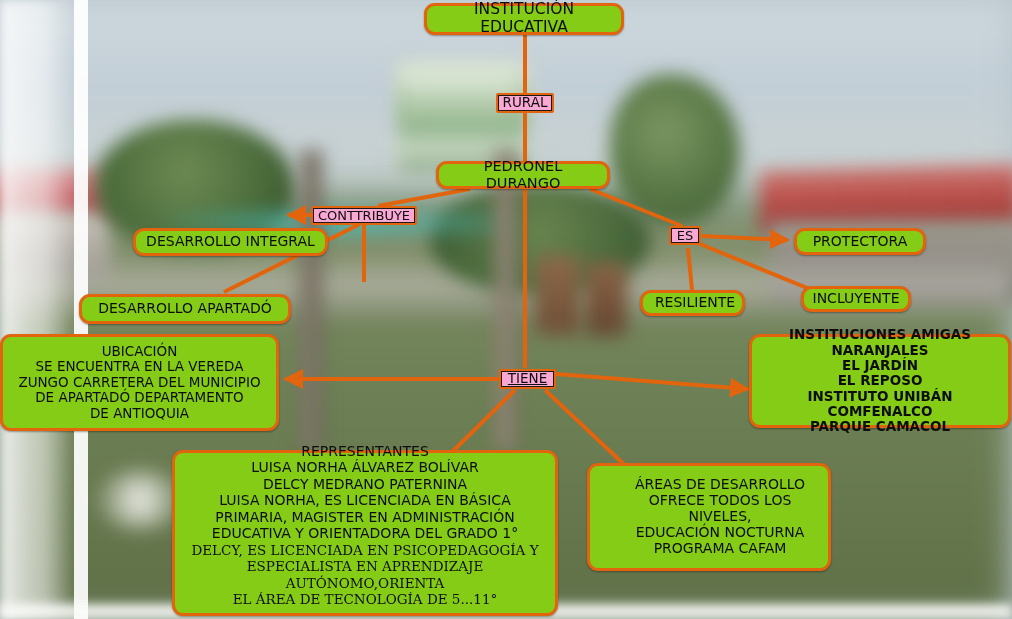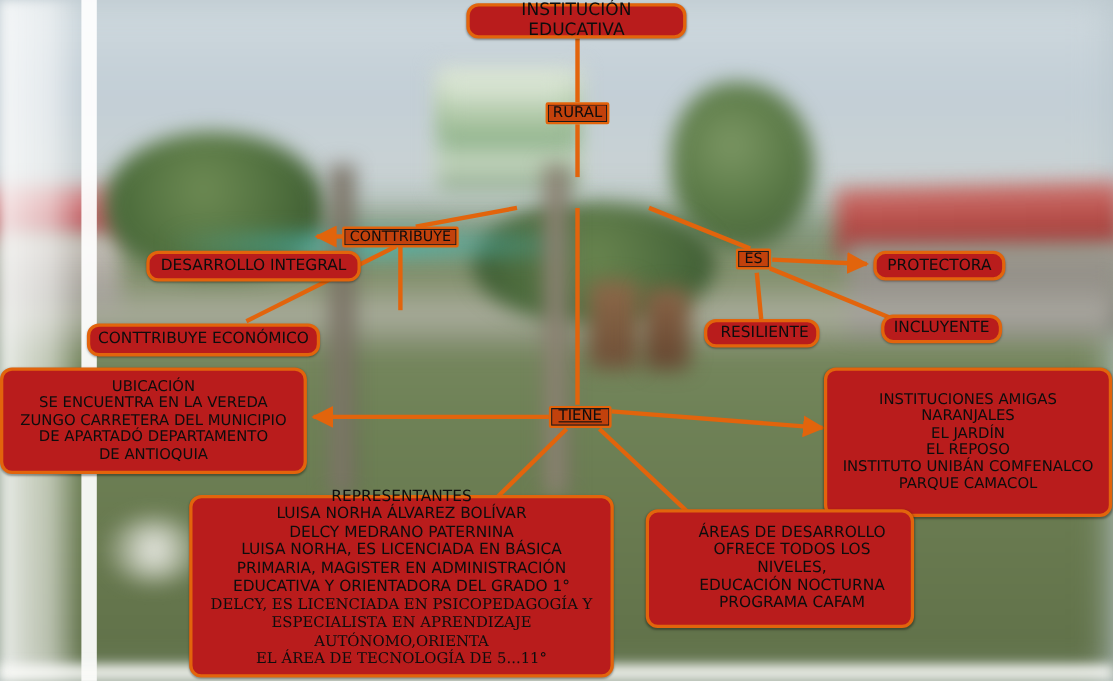--- a/index.html
+++ b/index.html
@@ -56,29 +56,29 @@
        background:radial-gradient(circle,#f2f2ee 0%,rgba(235,235,228,.2) 70%,rgba(0,0,0,0) 100%);}
   
   #strip-left{left:0;top:0;width:76px;height:619px;
        background:linear-gradient(90deg,rgba(255,255,255,.82) 0%,rgba(255,255,255,.55) 60%,rgba(255,255,255,0) 100%);}
   #strip-mid{left:74px;top:0;width:14px;height:619px;background:rgba(255,255,255,.92);}
   #strip-bottom{left:0;top:604px;width:1012px;height:15px;background:rgba(250,250,248,.85);}
 
   
   .node{
     position:absolute;box-sizing:border-box;
-    background:#b91c1c;border:3px solid #e2640c;border-radius:11px;
+    background:#84cc16;border:3px solid #e2640c;border-radius:11px;
     color:#0d0d0d;text-align:center;line-height:1.14;
     display:flex;align-items:center;justify-content:center;
     padding:3px 7px;white-space:pre-line;
     box-shadow:0 1px 2px rgba(0,0,0,.35);
   }
   .conn{
     position:absolute;box-sizing:border-box;
-    background:#c2410c;border:2px solid #e2640c;border-radius:2px;
+    background:#f9a8d4;border:2px solid #e2640c;border-radius:2px;
     color:#0d0d0d;text-align:left;line-height:1;
     display:flex;align-items:center;justify-content:center;
     padding:1px 4px;
     box-shadow:inset 0 0 0 1px #1a1a1a;
   }
   .serif{font-family:"DejaVu Serif","Liberation Serif",serif;}
   svg#links{position:absolute;left:0;top:0;width:1012px;height:619px;overflow:visible;}
 </style>
 </head>
 <body>
@@ -147,45 +147,46 @@
       <line x1="515" y1="390" x2="452" y2="452"></line>
 
       <line x1="545" y1="390" x2="630" y2="470"></line>
     </g>
   </svg>
 
   <div class="node" style="left:424px;top:3px;width:200px;height:32px;font-size:15.5px;">INSTITUCIÓN EDUCATIVA</div>
 
   <div class="conn" style="left:496px;top:93px;width:58px;height:20px;font-size:13.5px;">RURAL</div>
 
+  <div class="node" style="left:436px;top:161px;width:174px;height:28px;font-size:14.5px;">PEDRONEL DURANGO</div>
 
   <div class="conn" style="left:311px;top:206px;width:106px;height:19px;font-size:13px;">CONTTRIBUYE</div>
 
   <div class="conn" style="left:669px;top:226px;width:32px;height:19px;font-size:13px;">ES</div>
 
   <div class="node" style="left:91px;top:228px;width:195px;height:28px;font-size:14px;margin-left:42px;">DESARROLLO INTEGRAL</div>
 
-  <div class="node" style="left:79px;top:294px;width:212px;height:30px;font-size:14px;">CONTTRIBUYE ECONÓMICO</div>
-
-
-  <div class="node" style="left:794px;top:228px;width:120px;height:27px;font-size:14px;">PROTECTORA</div>
+  <div class="node" style="left:79px;top:294px;width:212px;height:30px;font-size:14px;">DESARROLLO APARTADÓ</div>
+
+
+  <div class="node" style="left:794px;top:228px;width:132px;height:27px;font-size:14px;">PROTECTORA</div>
 
   <div class="node" style="left:640px;top:290px;width:105px;height:26px;font-size:14px;padding-left:12px;">RESILIENTE</div>
 
   <div class="node" style="left:801px;top:286px;width:110px;height:26px;font-size:14px;">INCLUYENTE</div>
 
   <div class="conn" style="left:499px;top:369px;width:57px;height:20px;font-size:13.5px;text-decoration:underline;">TIENE</div>
 
   <div class="node" style="left:0px;top:334px;width:279px;height:97px;font-size:13.5px;">UBICACIÓN
 SE ENCUENTRA EN LA VEREDA
 ZUNGO CARRETERA DEL MUNICIPIO
 DE APARTADÓ DEPARTAMENTO
 DE ANTIOQUIA</div>
 
-  <div class="node" style="left:749px;top:334px;width:262px;height:136px;font-size:13.5px;">INSTITUCIONES AMIGAS
+  <div class="node" style="left:749px;top:334px;width:262px;height:94px;font-size:13.5px;font-weight:bold;">INSTITUCIONES AMIGAS
 NARANJALES
 EL JARDÍN
 EL REPOSO
 INSTITUTO UNIBÁN COMFENALCO
 PARQUE CAMACOL</div>
 
   <div class="node" style="left:587px;top:463px;width:244px;height:108px;font-size:14px;padding-left:29px;">ÁREAS DE DESARROLLO
 OFRECE TODOS LOS NIVELES,
 EDUCACIÓN NOCTURNA
 PROGRAMA CAFAM</div>

